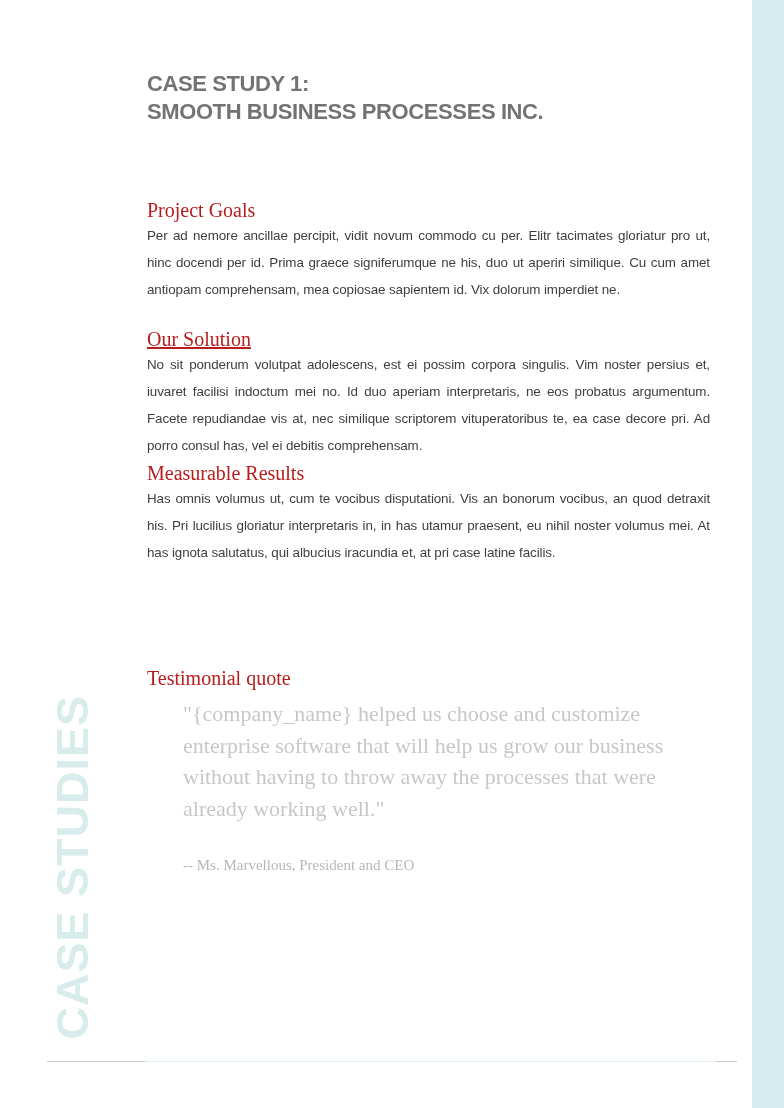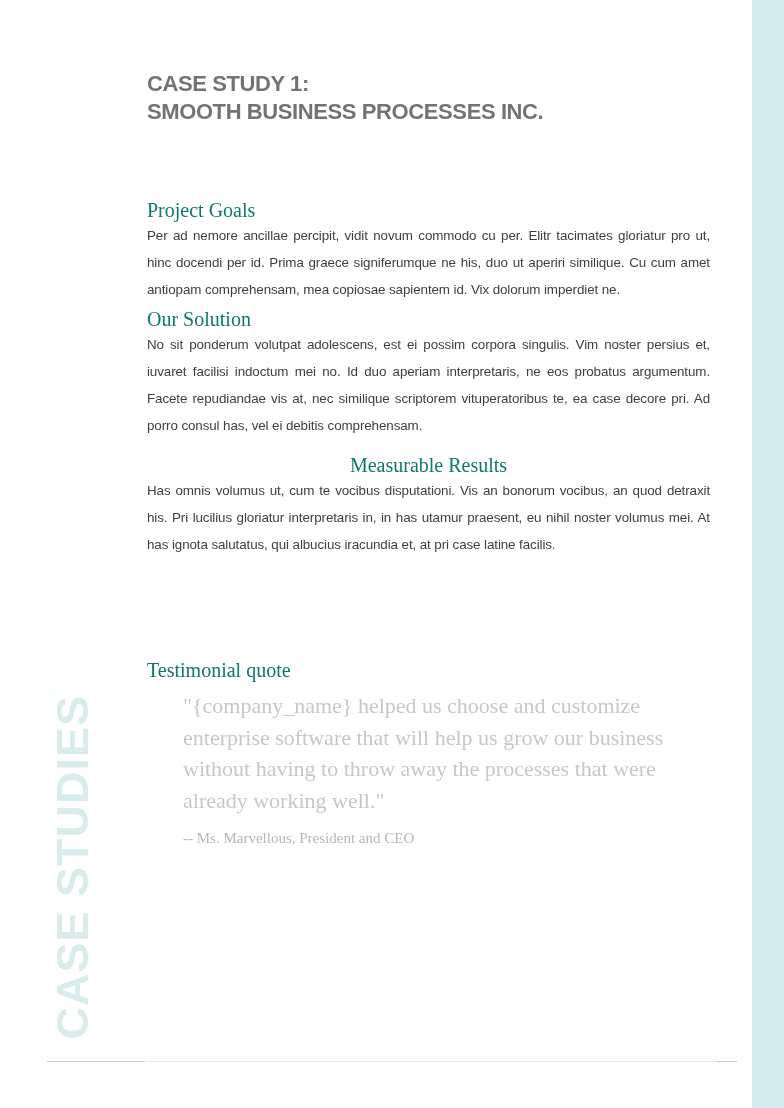--- a/index.html
+++ b/index.html
@@ -48,25 +48,25 @@
     font-size: 22px;
     line-height: 28px;
     letter-spacing: -0.4px;
     color: #737373;
   }
   h2.section-heading {
     font-family: "Liberation Serif", serif;
     font-weight: 400;
     font-size: 20px;
     line-height: 24px;
-    color: #0f766e;
+    color: #b91c1c;
   }
   .section-heading.sh-1 { margin-top: 72px; }
-  .section-heading.sh-2 { margin-top: 4px; }
-  .section-heading.sh-3 { margin-top: 14px; text-align: center; }
+  .section-heading.sh-2 { margin-top: 24px; text-decoration: underline; }
+  .section-heading.sh-3 { margin-top: 2px; }
   .section-heading.sh-testimonial { margin-top: 100px; }
   p.body-text {
     font-family: "Liberation Sans", sans-serif;
     font-size: 13.4px;
     line-height: 27px;
     letter-spacing: -0.1px;
     color: #3e3e3e;
     text-align: justify;
   }
   .quote-block {
@@ -74,21 +74,21 @@
     margin-left: 36px;
     width: 505px;
   }
   .quote-text {
     font-family: "Liberation Serif", serif;
     font-size: 22px;
     line-height: 31.5px;
     color: #c5c8c9;
   }
   .quote-attribution {
-    margin-top: 14px;
+    margin-top: 33px;
     font-family: "Liberation Serif", serif;
     font-size: 15px;
     color: #b5b8b9;
   }
 
   
   .footer-line {
     position: absolute;
     top: 1061px;
     height: 1px;

